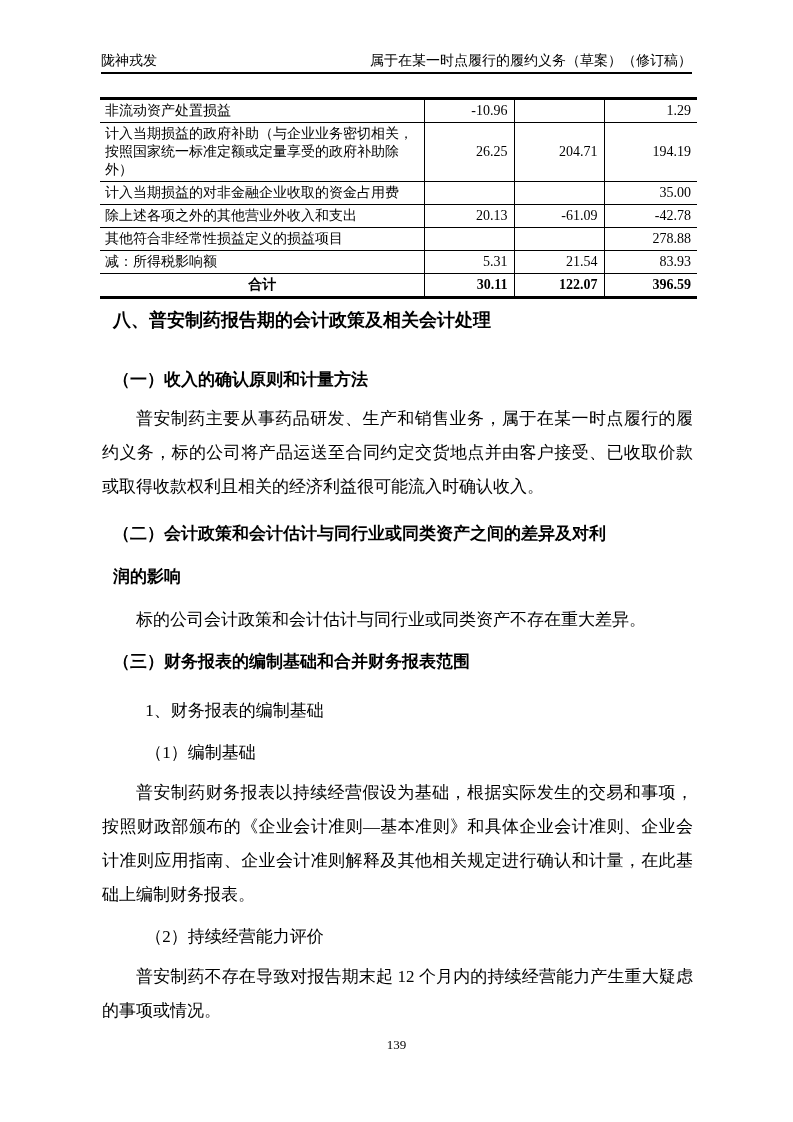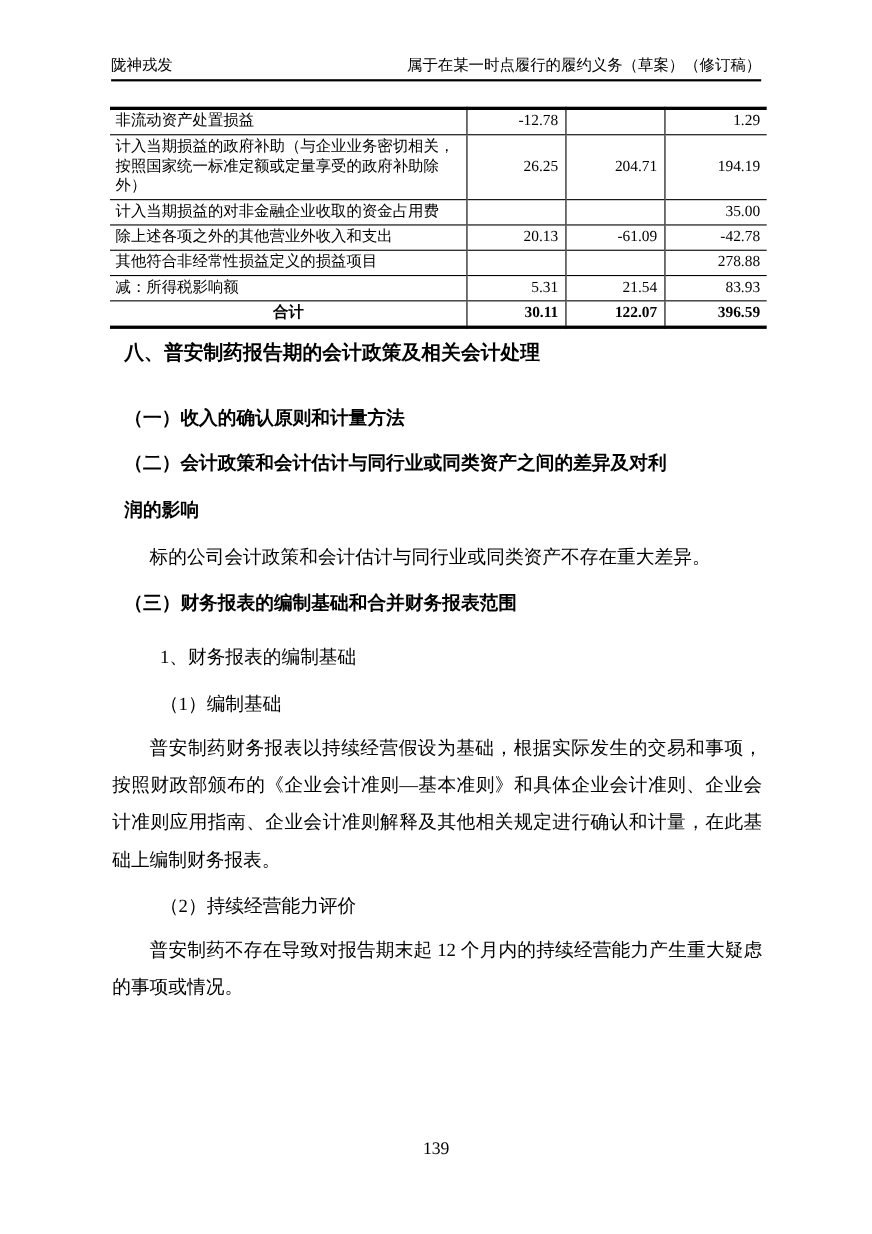--- a/index.html
+++ b/index.html
@@ -54,21 +54,21 @@
   .para.p2{margin-top:5px;}
   .para.p3{margin-top:6px;}
   .para.p4{margin-top:6px;}
   .sub-item{
     font-size:17px;line-height:34px;margin:8px 0 0 0;text-indent:2.55em;
   }
   .sub-item.first{margin-top:21px;}
   
   .pg-footer{
     position:absolute;top:1037px;left:0;width:793px;text-align:center;
-    font-size:16px;line-height:16px;
+    font-size:13px;line-height:16px;
   }
 </style>
 </head>
 <body>
 
 <div class="page">
 
   <div class="pg-header">
     <span>陇神戎发</span>
     <span>属于在某一时点履行的履约义务（草案）（修订稿）</span>
@@ -79,21 +79,21 @@
     <table class="fin">
       <colgroup>
           <col class="c1">
           <col class="c2">
           <col class="c3">
           <col class="c4">
         </colgroup>
       <tbody>
       <tr>
         <td class="lbl">非流动资产处置损益</td>
-        <td class="num">-12.78</td>
+        <td class="num">-10.96</td>
         <td class="num"></td>
         <td class="num">1.29</td>
       </tr>
       <tr>
         <td class="lbl">计入当期损益的政府补助（与企业业务密切相关，按照国家统一标准定额或定量享受的政府补助除外）</td>
         <td class="num">26.25</td>
         <td class="num">204.71</td>
         <td class="num">194.19</td>
       </tr>
       <tr>
@@ -125,20 +125,21 @@
         <td class="num">30.11</td>
         <td class="num">122.07</td>
         <td class="num">396.59</td>
       </tr>
     </tbody>
       </table>
 
     <div class="h-main">八、普安制药报告期的会计政策及相关会计处理</div>
 
     <div class="h-sub">（一）收入的确认原则和计量方法</div>
+    <p class="para p1">普安制药主要从事药品研发、生产和销售业务，属于在某一时点履行的履约义务，标的公司将产品运送至合同约定交货地点并由客户接受、已收取价款或取得收款权利且相关的经济利益很可能流入时确认收入。</p>
 
     <div class="h-sub s2">（二）会计政策和会计估计与同行业或同类资产之间的差异及对利润的影响</div>
     <p class="para p2">标的公司会计政策和会计估计与同行业或同类资产不存在重大差异。</p>
 
     <div class="h-sub s3">（三）财务报表的编制基础和合并财务报表范围</div>
     <div class="sub-item first">1、财务报表的编制基础</div>
     <div class="sub-item">（1）编制基础</div>
     <p class="para p3">普安制药财务报表以持续经营假设为基础，根据实际发生的交易和事项，按照财政部颁布的《企业会计准则—基本准则》和具体企业会计准则、企业会计准则应用指南、企业会计准则解释及其他相关规定进行确认和计量，在此基础上编制财务报表。</p>
     <div class="sub-item">（2）持续经营能力评价</div>
     <p class="para p4">普安制药不存在导致对报告期末起 12 个月内的持续经营能力产生重大疑虑的事项或情况。</p>

